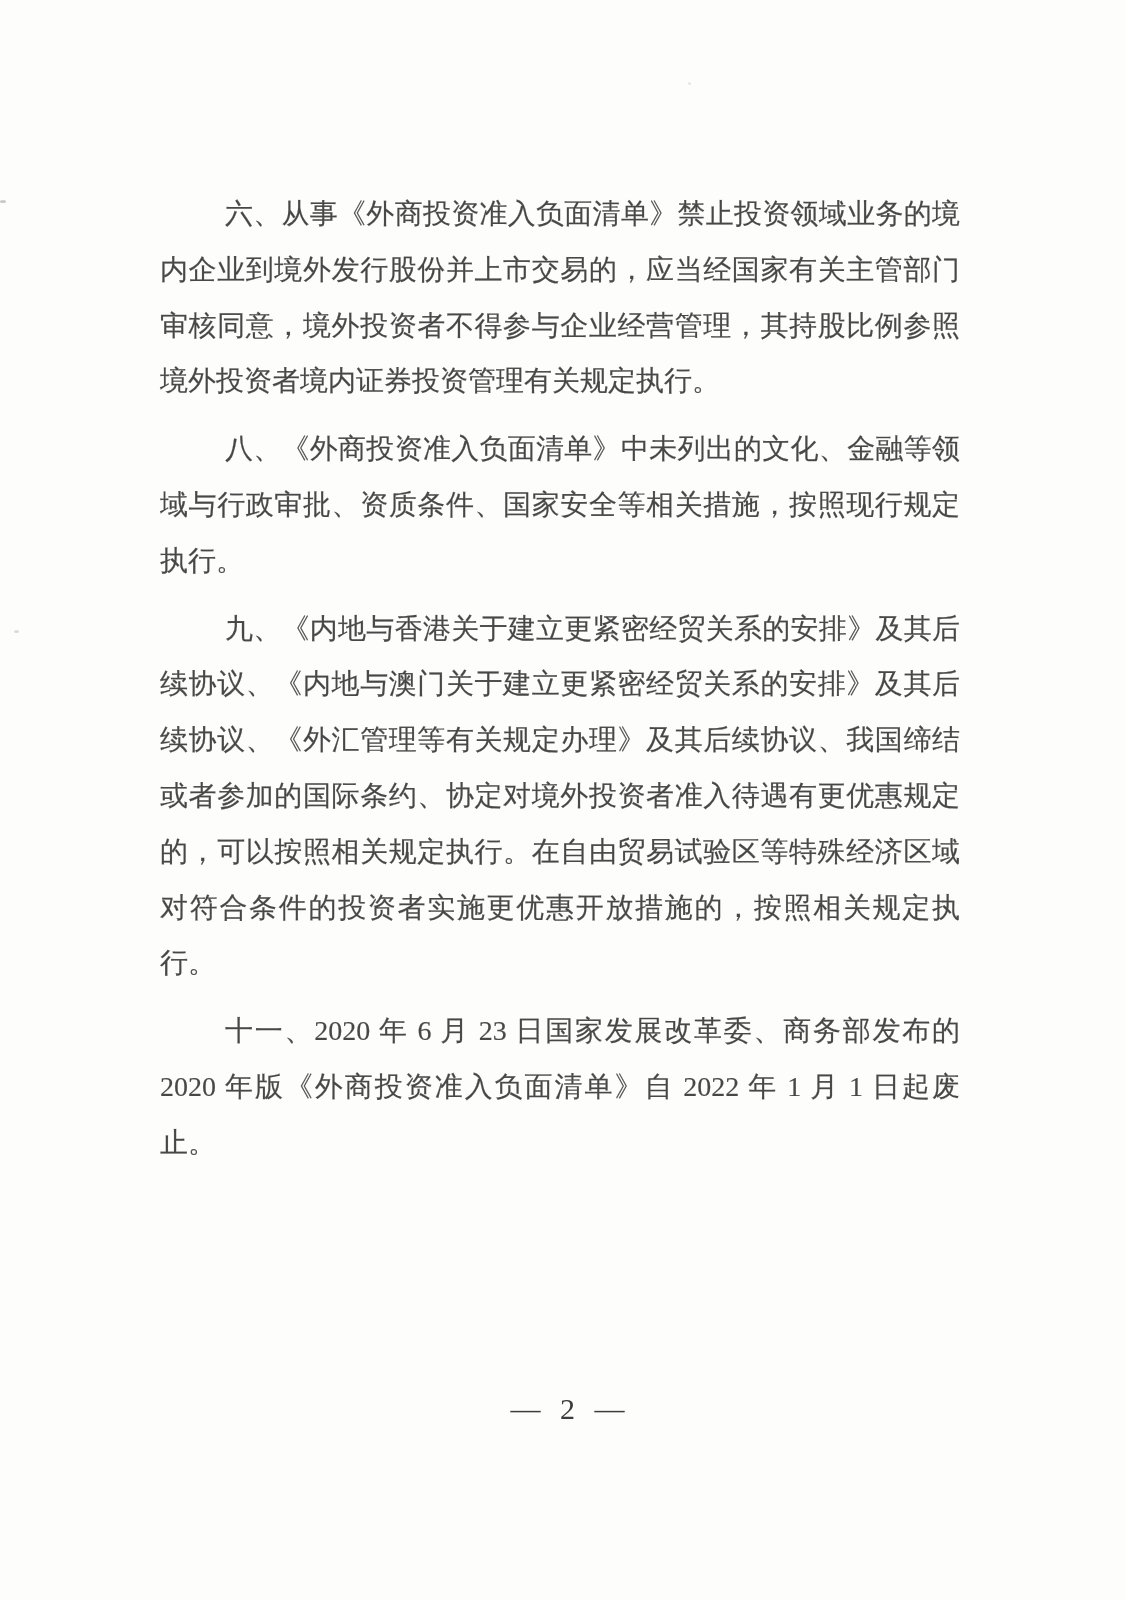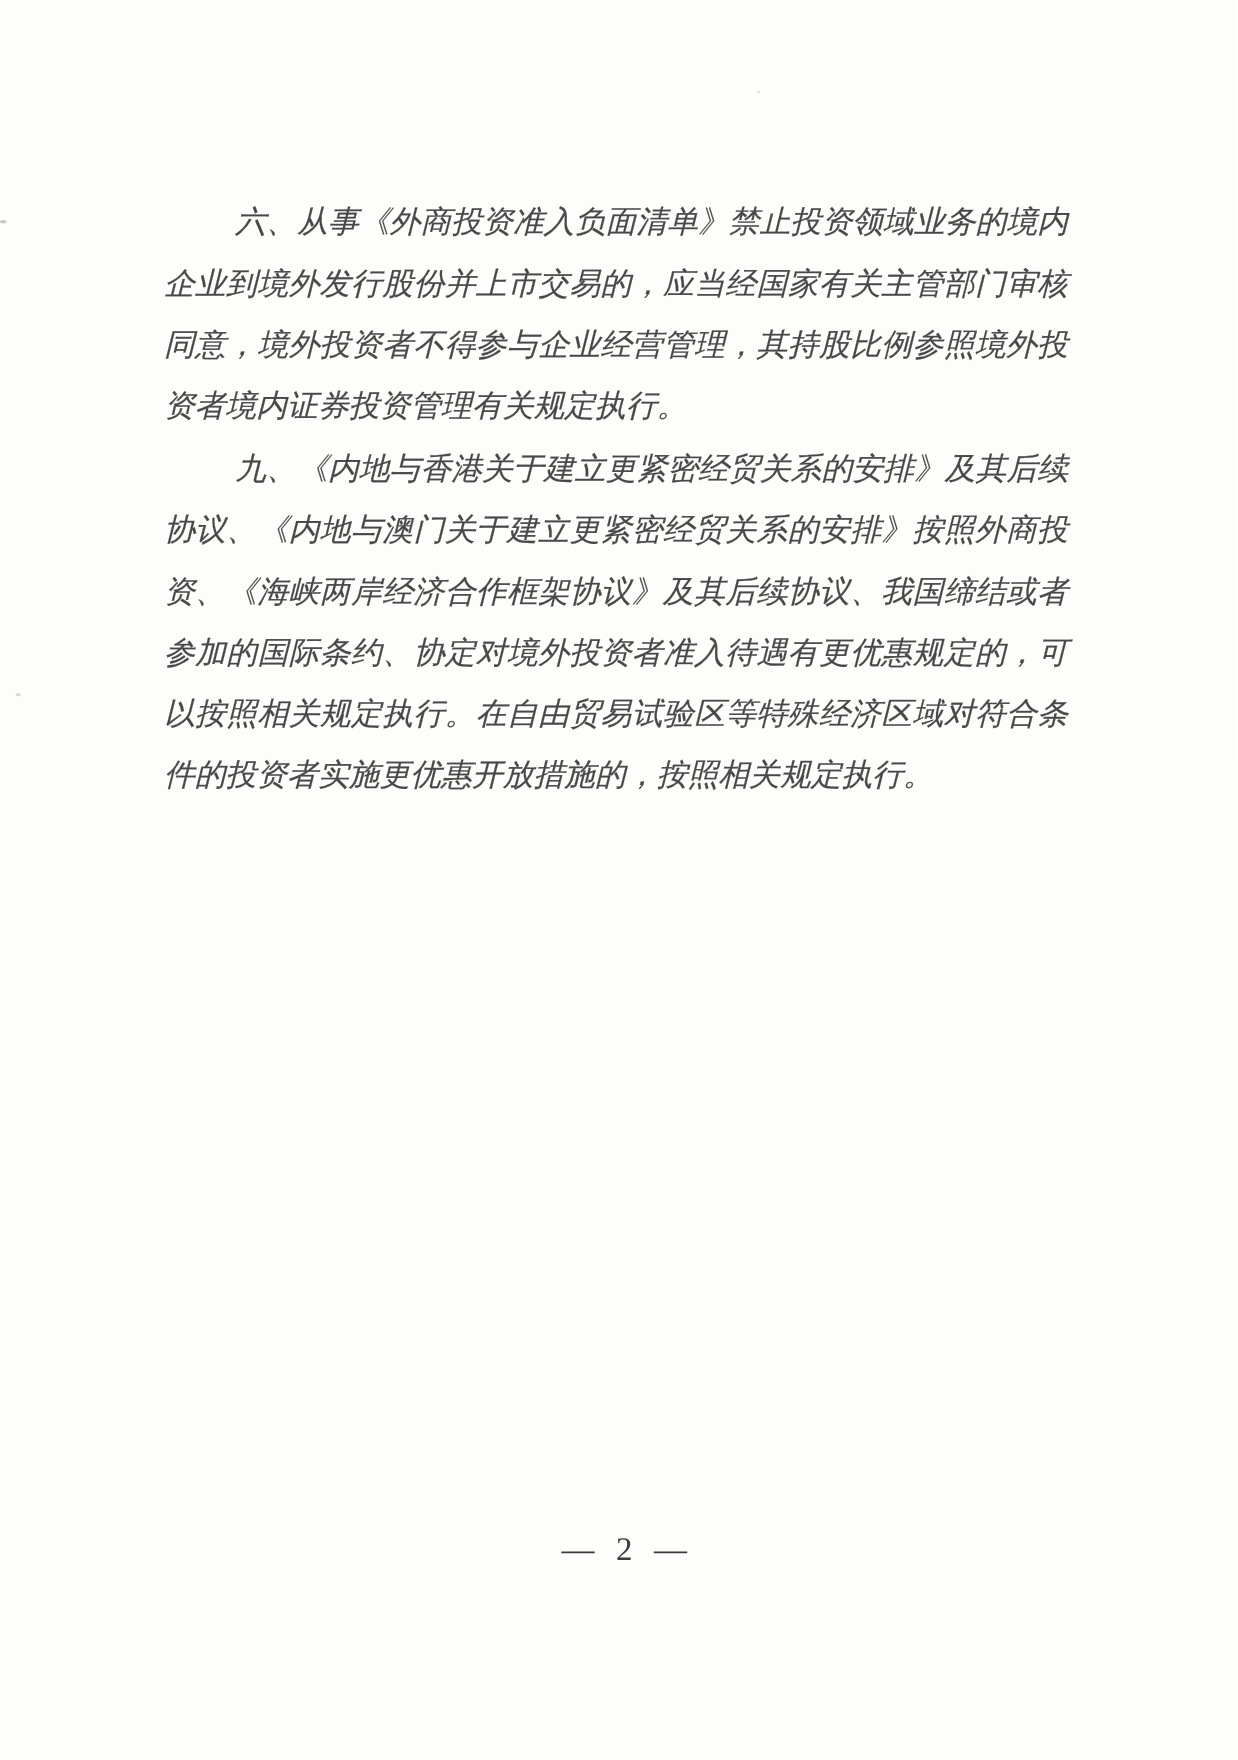--- a/index.html
+++ b/index.html
@@ -21,24 +21,23 @@
     top: 174px;
     width: 824px;
     font-size: 28px;
     line-height: 55.8px;
     color: #474747;
     text-align: justify;
     text-justify: inter-character;
     -webkit-text-stroke: 0.2px #6a6a6a;
   }
   .body-text p {
-    margin: 1px;
+    margin: 12px;
     padding: 0;
     text-indent: 2.32em;
-    font-style: italic;
   }
   .footer {
     position: absolute;
     left: 0;
     top: 1392px;
     width: 100%;
     text-align: center;
     font-size: 30px;
     color: #3c3c3c;
   }
@@ -58,21 +57,23 @@
   .speck-2 { left: 14px;  top: 630px;  width: 5px; height: 3px; opacity: 0.3; }
   .speck-3 { left: 688px; top: 82px;   width: 3px; height: 3px; opacity: 0.2; }
 </style>
 </head>
 <body>
 
 <div class="page">
 
   <main class="body-text">
     <p>六、从事《外商投资准入负面清单》禁止投资领域业务的境内企业到境外发行股份并上市交易的，应当经国家有关主管部门审核同意，境外投资者不得参与企业经营管理，其持股比例参照境外投资者境内证券投资管理有关规定执行。</p>
-    <p>九、《内地与香港关于建立更紧密经贸关系的安排》及其后续协议、《内地与澳门关于建立更紧密经贸关系的安排》按照外商投资、《海峡两岸经济合作框架协议》及其后续协议、我国缔结或者参加的国际条约、协定对境外投资者准入待遇有更优惠规定的，可以按照相关规定执行。在自由贸易试验区等特殊经济区域对符合条件的投资者实施更优惠开放措施的，按照相关规定执行。</p>
+    <p>八、《外商投资准入负面清单》中未列出的文化、金融等领域与行政审批、资质条件、国家安全等相关措施，按照现行规定执行。</p>
+    <p>九、《内地与香港关于建立更紧密经贸关系的安排》及其后续协议、《内地与澳门关于建立更紧密经贸关系的安排》及其后续协议、《外汇管理等有关规定办理》及其后续协议、我国缔结或者参加的国际条约、协定对境外投资者准入待遇有更优惠规定的，可以按照相关规定执行。在自由贸易试验区等特殊经济区域对符合条件的投资者实施更优惠开放措施的，按照相关规定执行。</p>
+    <p>十一、2020 年 6 月 23 日国家发展改革委、商务部发布的 2020 年版《外商投资准入负面清单》自 2022 年 1 月 1 日起废止。</p>
   </main>
 
   <div class="footer">
     <span class="page-num">— 2 —</span>
   </div>
 
   <div class="speck speck-1"></div>
   <div class="speck speck-2"></div>
   <div class="speck speck-3"></div>
 

